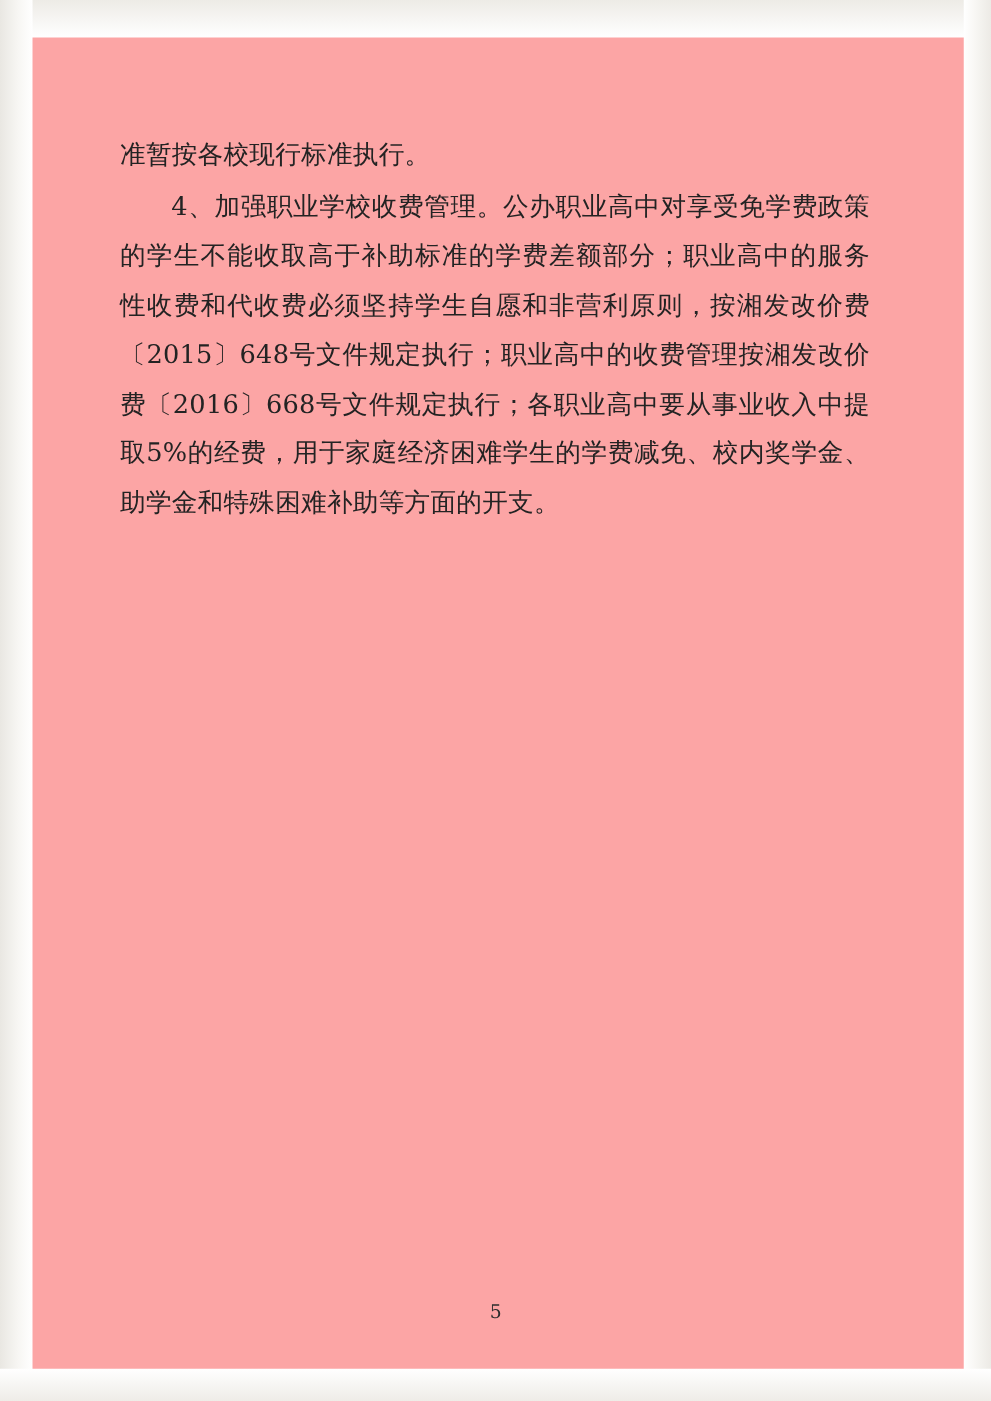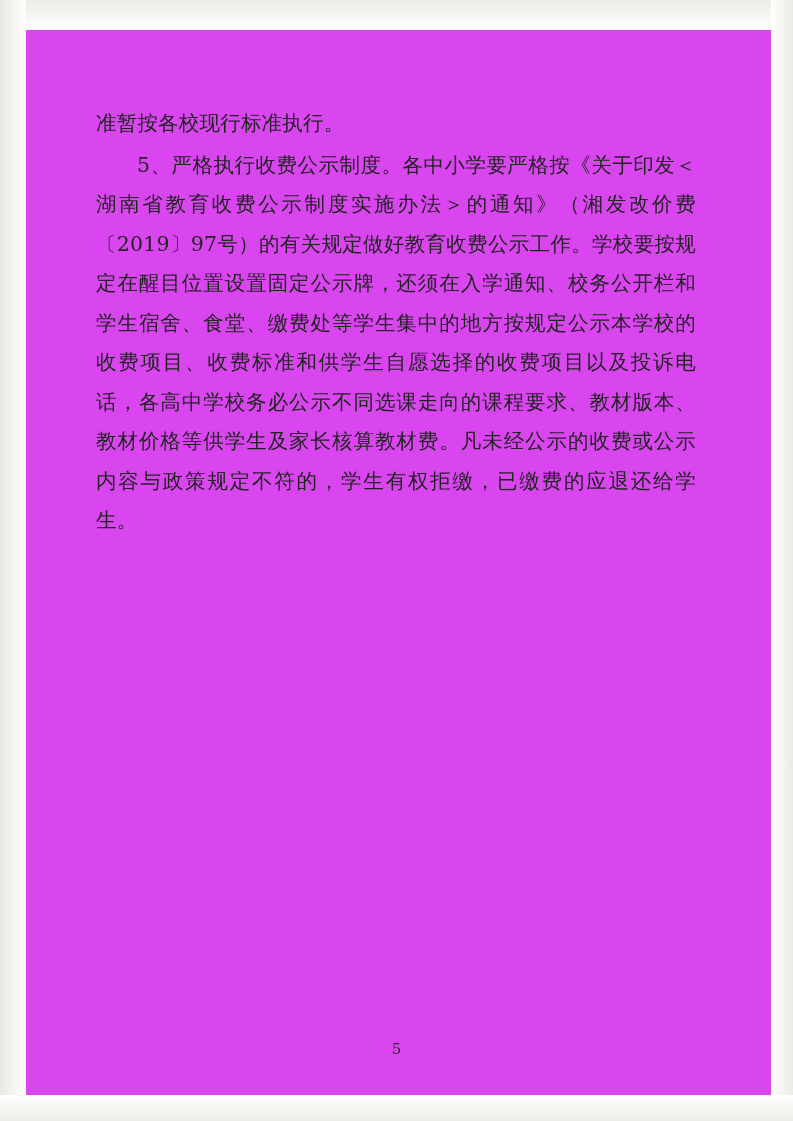--- a/index.html
+++ b/index.html
@@ -7,21 +7,21 @@
     padding: 0;
     background: #ffffff;
   }
   body {
     font-family: "DejaVu Serif", "Liberation Serif", serif;
   }
   .page {
     position: relative;
     width: 793px;
     height: 1121px;
-    background: #d946ef;
+    background: #fca5a5;
     overflow: hidden;
   }
   
   .scan-shade-left {
     position: absolute;
     top: 0; left: 0;
     width: 26px; height: 1121px;
     background: linear-gradient(to right, #e9e7e2 0%, #f7f6f3 55%, #ffffff 100%);
     pointer-events: none;
   }
@@ -80,17 +80,17 @@
 <body>
 
 <div class="page">
   <div class="scan-shade-top"></div>
   <div class="scan-shade-left"></div>
   <div class="scan-shade-right"></div>
   <div class="scan-shade-bottom"></div>
 
   <div class="content">
     <p class="para">准暂按各校现行标准执行。</p>
-    <p class="para indent">5、严格执行收费公示制度。各中小学要严格按《关于印发＜湖南省教育收费公示制度实施办法＞的通知》（湘发改价费〔2019〕97号）的有关规定做好教育收费公示工作。学校要按规定在醒目位置设置固定公示牌，还须在入学通知、校务公开栏和学生宿舍、食堂、缴费处等学生集中的地方按规定公示本学校的收费项目、收费标准和供学生自愿选择的收费项目以及投诉电话，各高中学校务必公示不同选课走向的课程要求、教材版本、教材价格等供学生及家长核算教材费。凡未经公示的收费或公示内容与政策规定不符的，学生有权拒缴，已缴费的应退还给学生。</p>
+    <p class="para indent">4、加强职业学校收费管理。公办职业高中对享受免学费政策的学生不能收取高于补助标准的学费差额部分；职业高中的服务性收费和代收费必须坚持学生自愿和非营利原则，按湘发改价费〔2015〕648号文件规定执行；职业高中的收费管理按湘发改价费〔2016〕668号文件规定执行；各职业高中要从事业收入中提取5%的经费，用于家庭经济困难学生的学费减免、校内奖学金、助学金和特殊困难补助等方面的开支。</p>
   </div>
 
   <div class="page-number">5</div>
 </div>
 
 </body></html>

